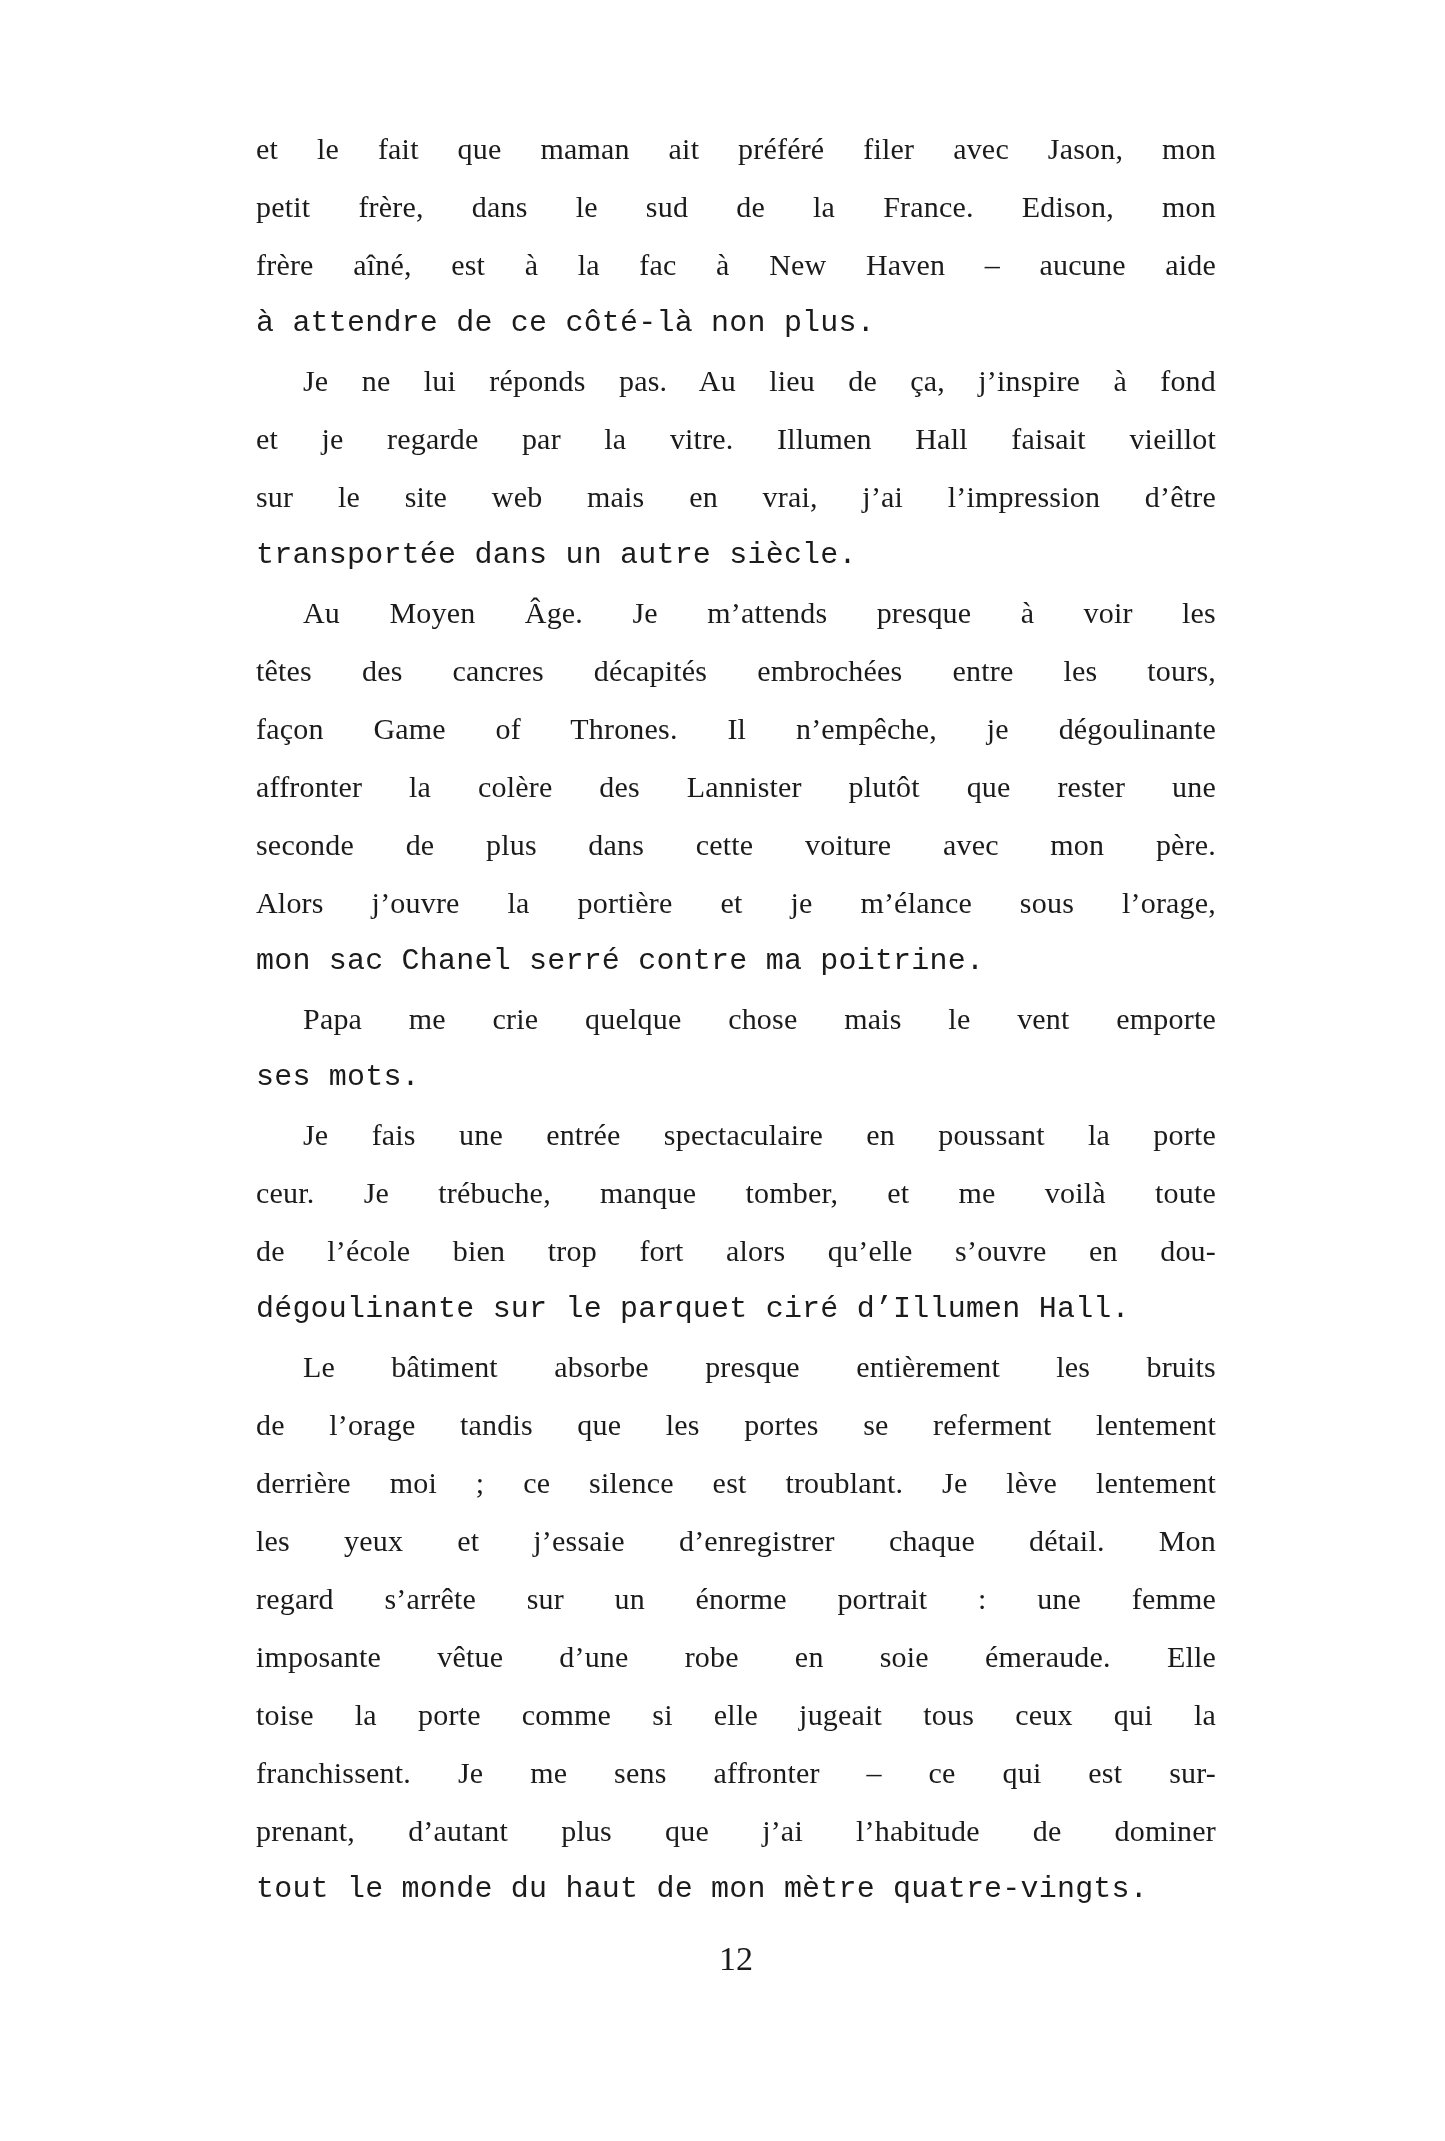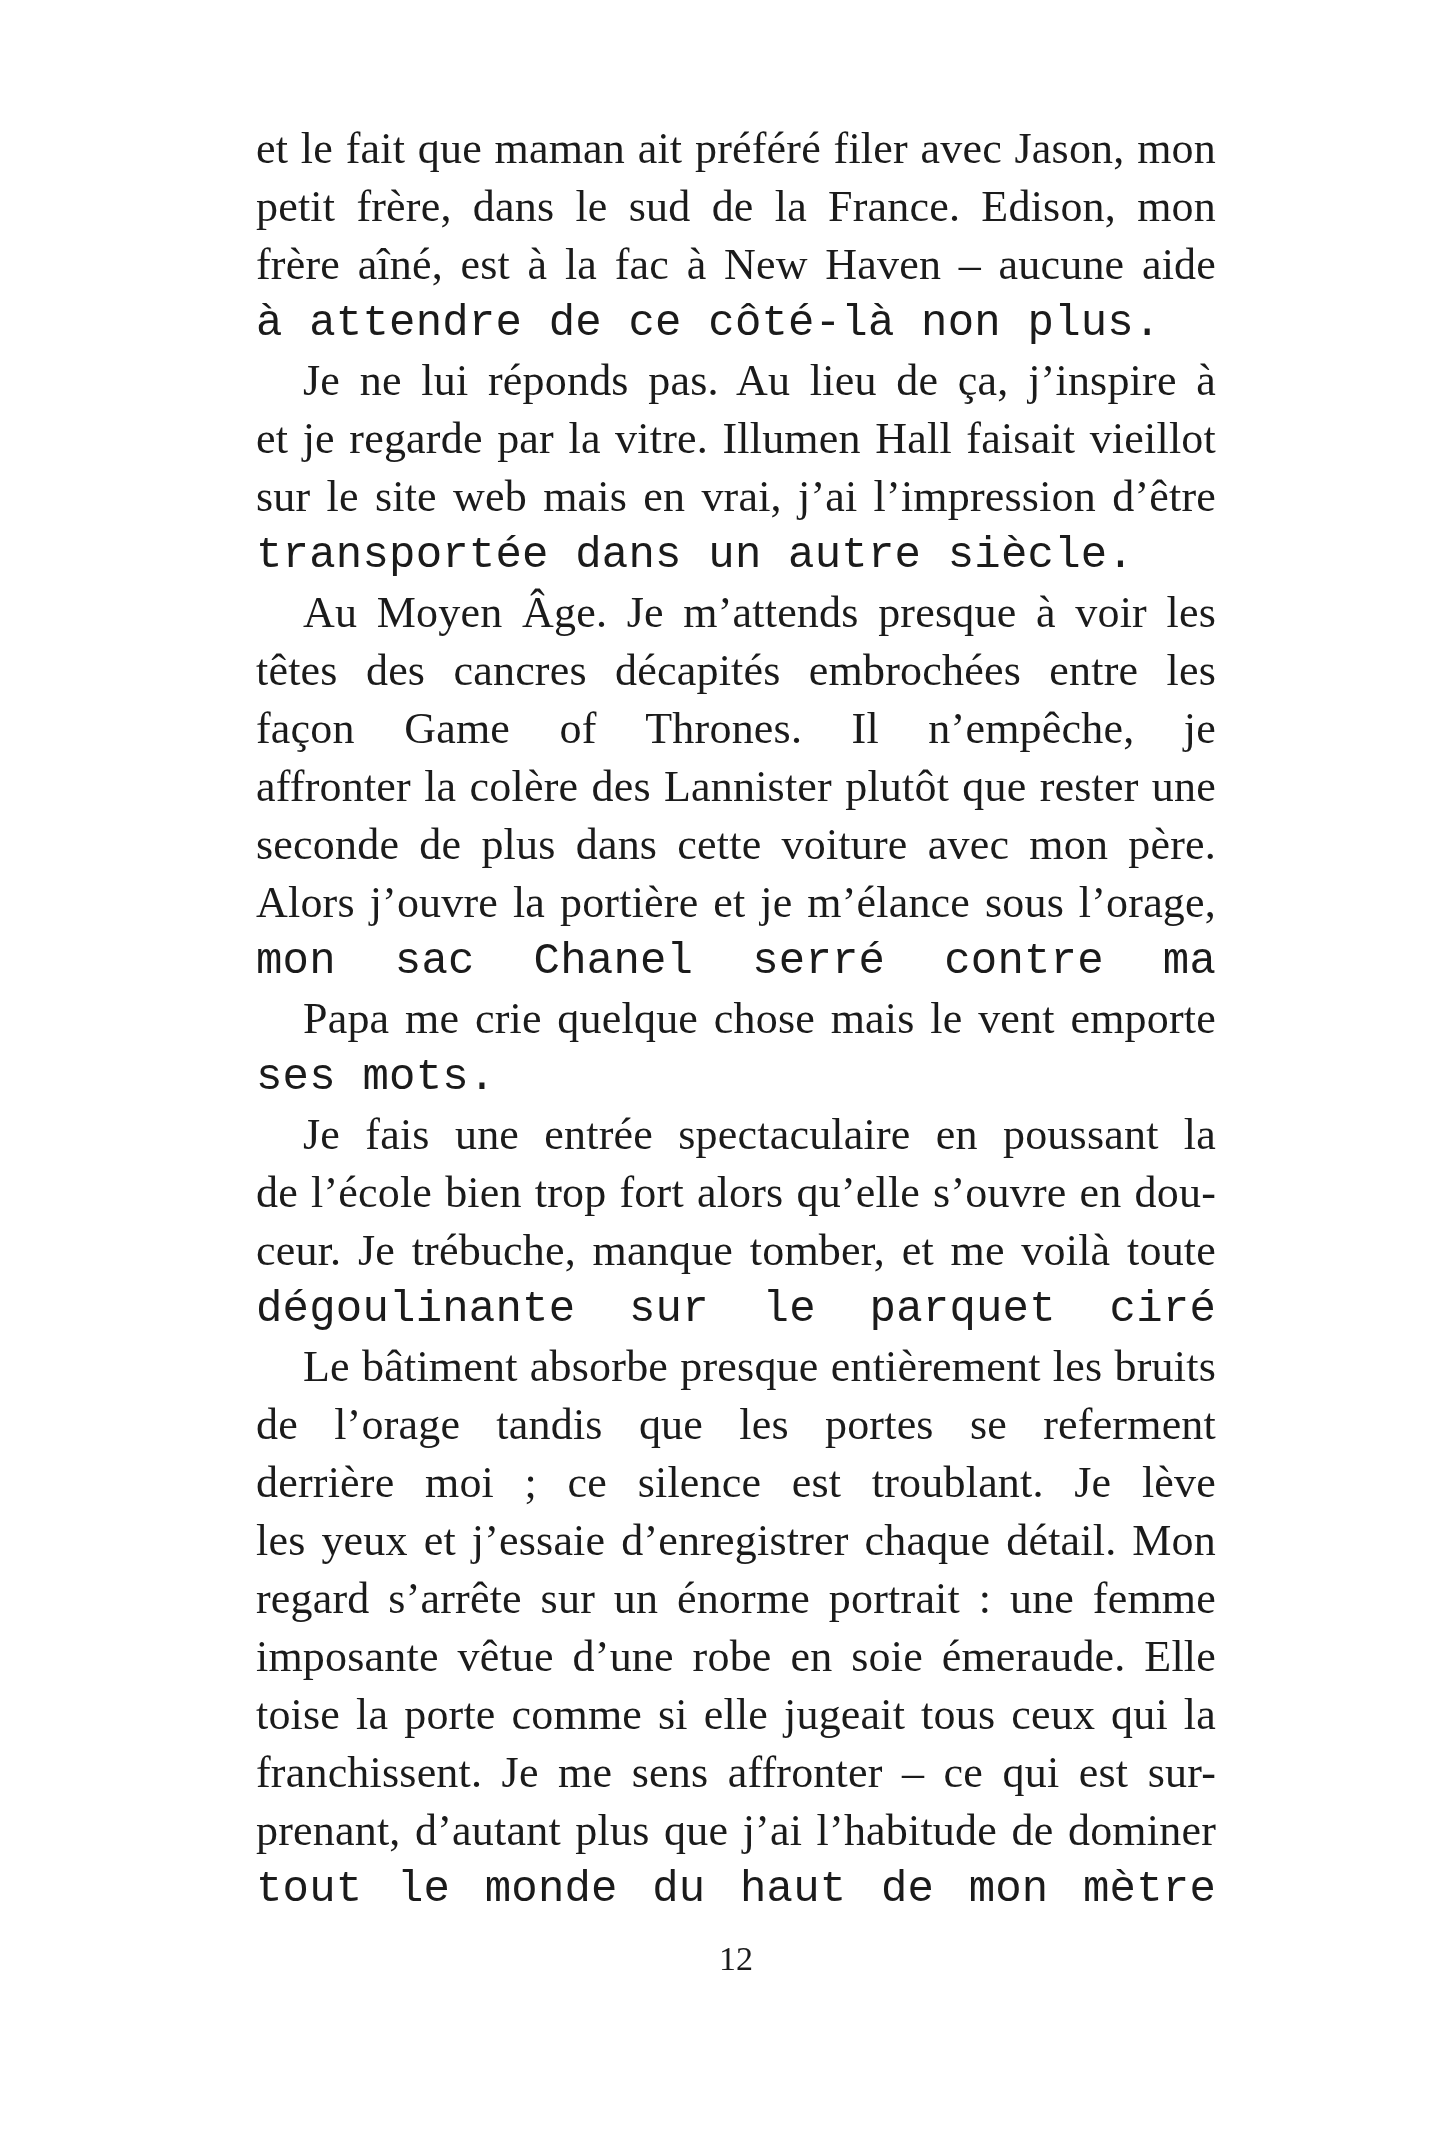--- a/index.html
+++ b/index.html
@@ -16,21 +16,21 @@
   }
   .book-page {
     position: absolute;
     inset: 0;
   }
   .text-block {
     position: absolute;
     left: 256px;
     top: 120px;
     width: 960px;
-    font-size: 44px;
+    font-size: 30px;
     line-height: 58px;
     color: #1b1b1b;
     letter-spacing: 0.2px;
   }
   .line {
     text-align: justify;
     text-align-last: justify;
     height: 58px;
     overflow: hidden;
   }
@@ -70,22 +70,22 @@
       <div class="line indent"><span>Au Moyen Âge. Je m’attends presque à voir les</span></div>
       <div class="line"><span>têtes des cancres décapités embrochées entre les tours,</span></div>
       <div class="line"><span>façon </span><span class="italic">Game of Thrones</span><span>. Il n’empêche, je dégoulinante</span></div>
       <div class="line"><span>affronter la colère des Lannister plutôt que rester une</span></div>
       <div class="line"><span>seconde de plus dans cette voiture avec mon père.</span></div>
       <div class="line"><span>Alors j’ouvre la portière et je m’élance sous l’orage,</span></div>
       <div class="line last"><span>mon sac Chanel serré contre ma poitrine.</span></div>
       <div class="line indent"><span>Papa me crie quelque chose mais le vent emporte</span></div>
       <div class="line last"><span>ses mots.</span></div>
       <div class="line indent"><span>Je fais une entrée spectaculaire en poussant la porte</span></div>
+      <div class="line"><span>ceur. Je trébuche, manque tomber, et me voilà toute</span></div>
       <div class="line"><span>de l’école bien trop fort alors qu’elle s’ouvre en dou-</span></div>
-      <div class="line"><span>ceur. Je trébuche, manque tomber, et me voilà toute</span></div>
       <div class="line last"><span>dégoulinante sur le parquet ciré d’Illumen Hall.</span></div>
       <div class="line indent"><span>Le bâtiment absorbe presque entièrement les bruits</span></div>
       <div class="line"><span>de l’orage tandis que les portes se referment lentement</span></div>
       <div class="line"><span>derrière moi ; ce silence est troublant. Je lève lentement</span></div>
       <div class="line"><span>les yeux et j’essaie d’enregistrer chaque détail. Mon</span></div>
       <div class="line"><span>regard s’arrête sur un énorme portrait : une femme</span></div>
       <div class="line"><span>imposante vêtue d’une robe en soie émeraude. Elle</span></div>
       <div class="line"><span>toise la porte comme si elle jugeait tous ceux qui la</span></div>
       <div class="line"><span>franchissent. Je me sens affronter – ce qui est sur-</span></div>
       <div class="line"><span>prenant, d’autant plus que j’ai l’habitude de dominer</span></div>

